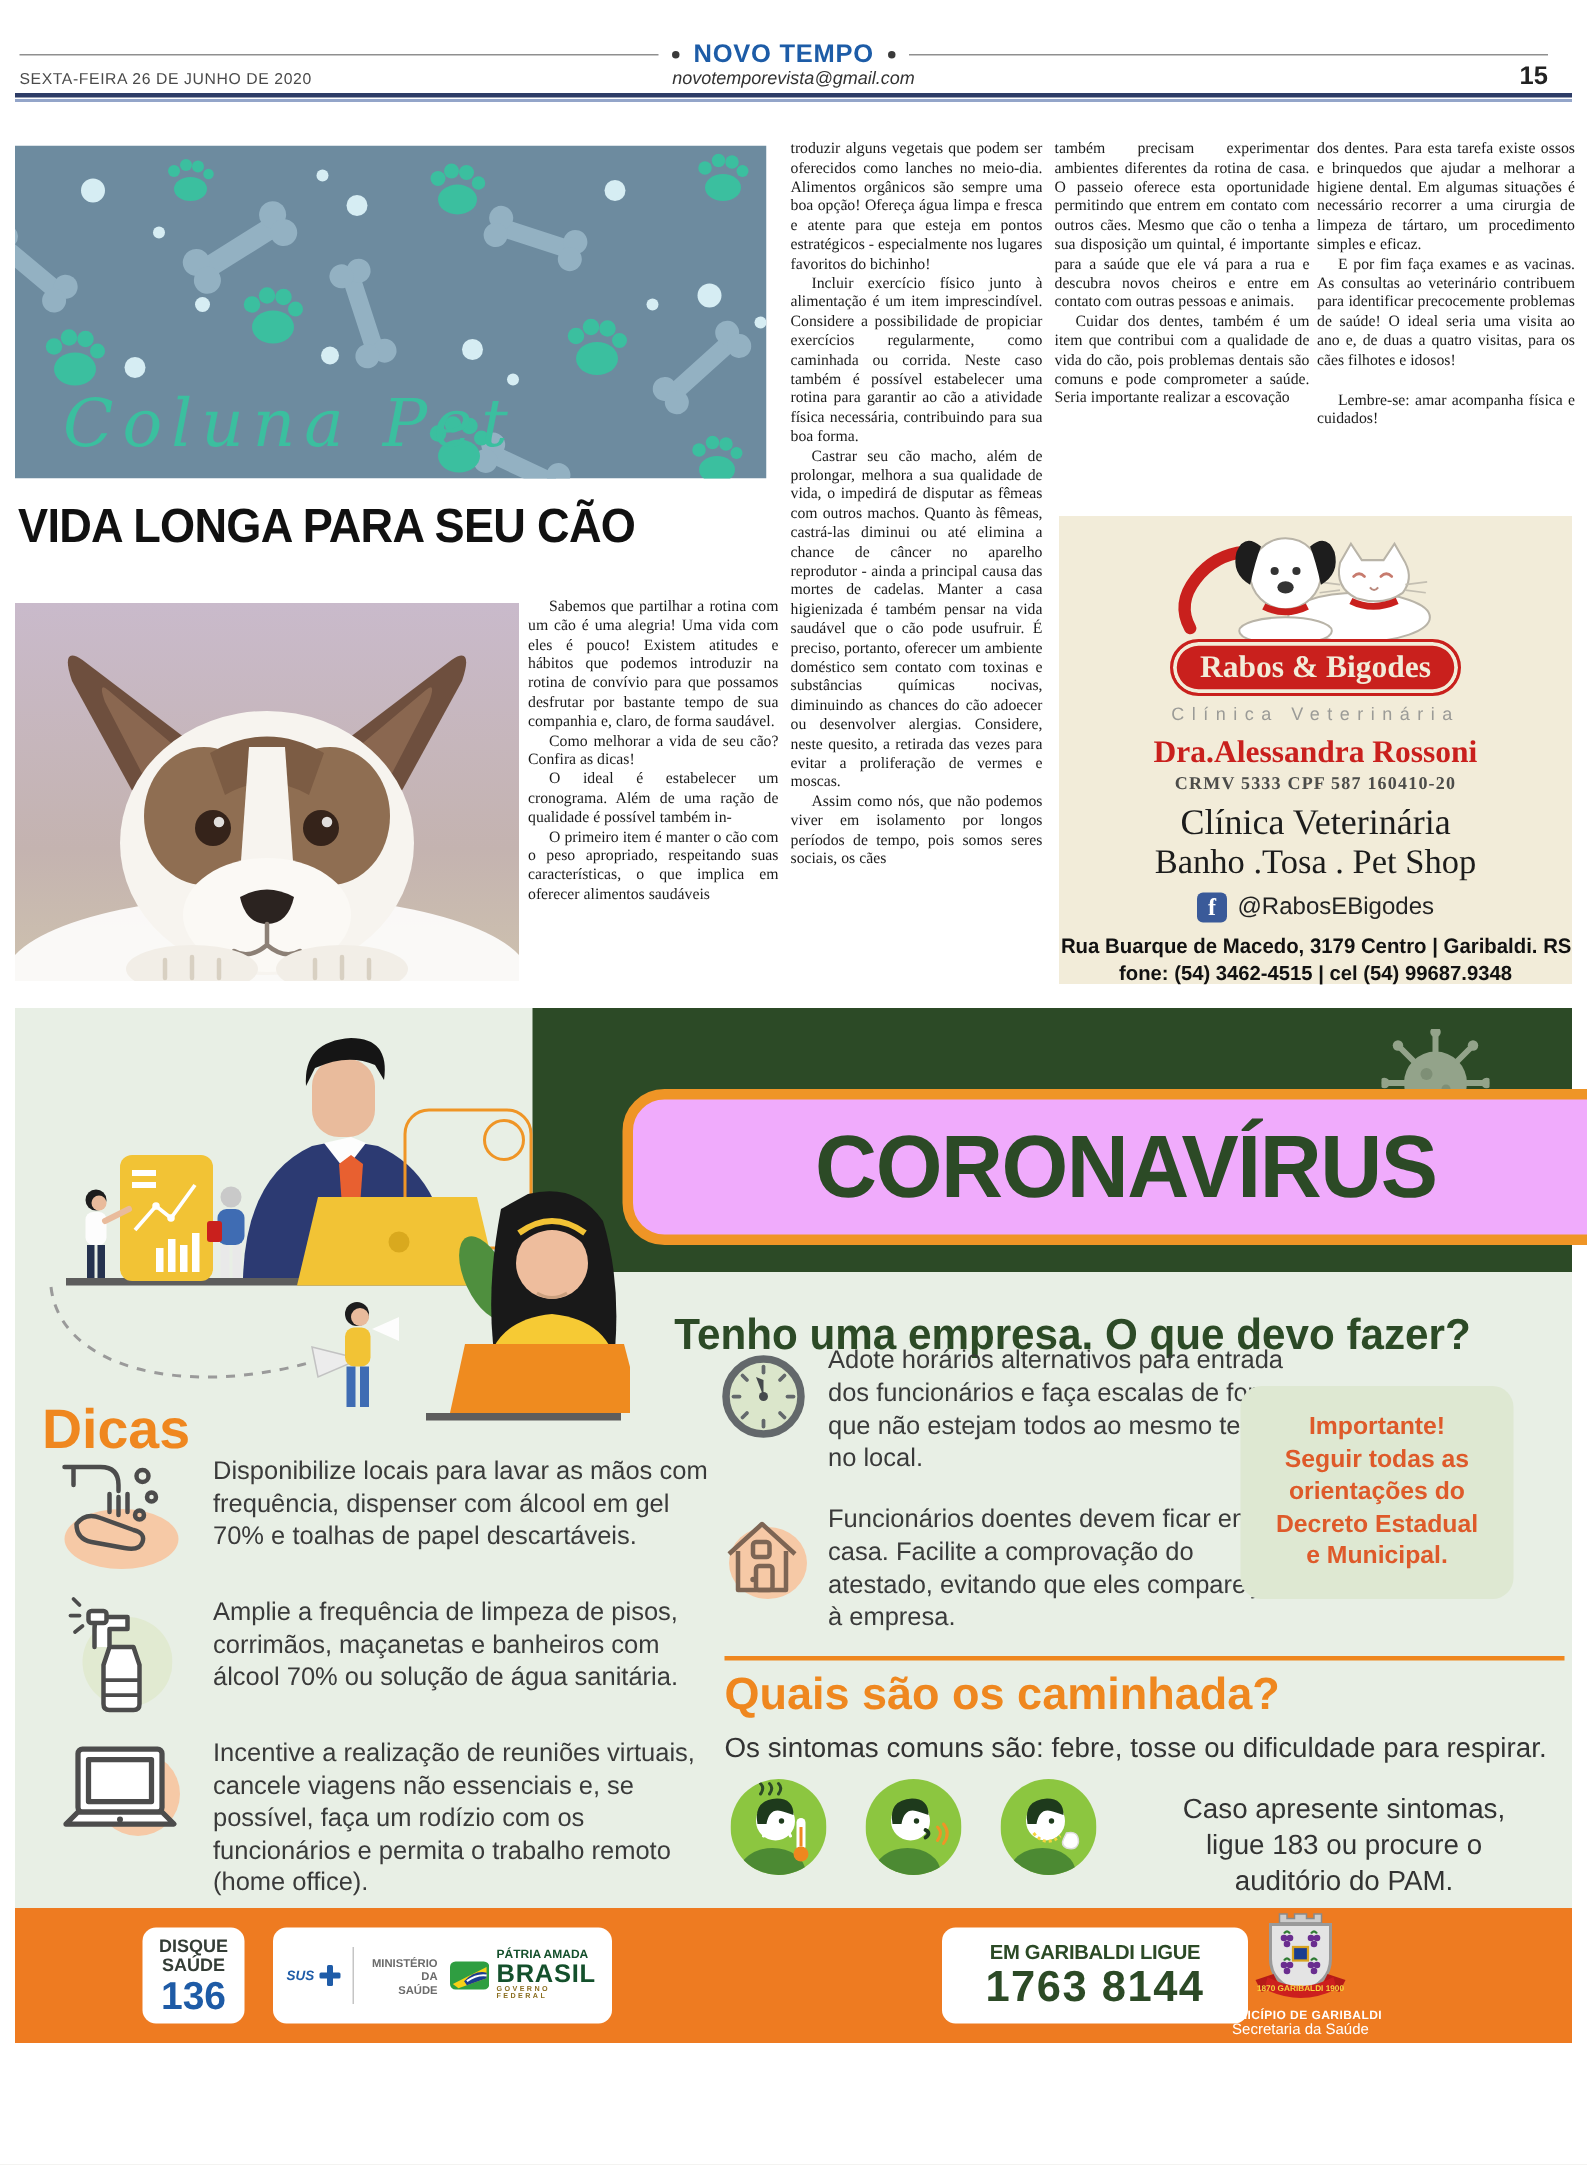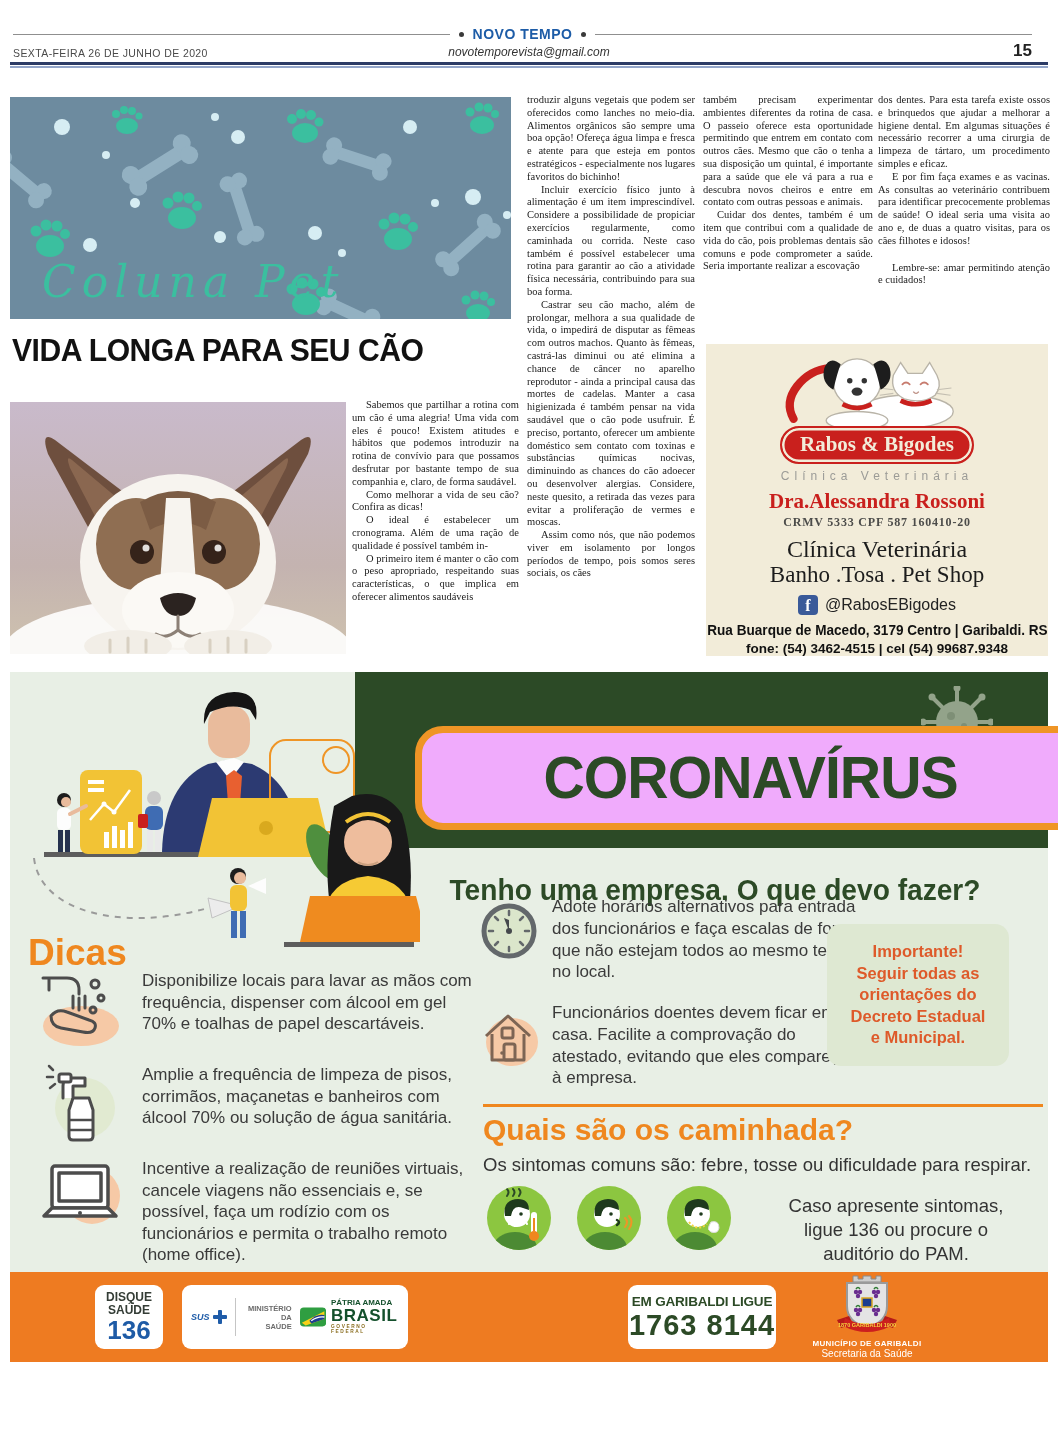--- a/index.html
+++ b/index.html
@@ -6,21 +6,21 @@
   html,body { background:#e9e9e7; }
   .page {
     position:relative; width:1058px; height:1443px; margin:0 auto;
     background:#ffffff; overflow:hidden;
     font-family:"Liberation Sans", sans-serif; color:#1c1c1c;
   }
   
   .masthead-row { position:absolute; left:13px; right:26px; top:26px; display:flex; align-items:center; gap:9px; }
   .masthead-rule { flex:1; height:1px; background:#8f8f8f; }
   .masthead-dot { width:5px; height:5px; border-radius:50%; background:#3a3a3a; }
-  .masthead-title { color:#1d5ca7; font-weight:bold; font-size:14px; letter-spacing:.5px; }
+  .masthead-title { color:#1d5ca7; font-weight:bold; font-size:17px; letter-spacing:.5px; }
   .hdr-date { position:absolute; left:13px; top:47px; font-size:10.5px; color:#4a4a4a; letter-spacing:.4px; }
   .hdr-email { position:absolute; left:0; right:0; top:45px; text-align:center; font-style:italic; font-size:12px; color:#333; }
   .hdr-page { position:absolute; right:26px; top:41px; font-size:17px; font-weight:bold; color:#222; }
   .double-rule { position:absolute; left:10px; right:10px; top:62px; }
   .double-rule .r1 { height:3px; background:#2d3c66; }
   .double-rule .r2 { height:2px; background:#93a5c9; margin-top:1px; }
 
   
   .pet-banner { position:absolute; left:10px; top:97px; width:501px; height:222px; }
   .headline {
@@ -106,21 +106,21 @@
   .sus-cross { position:relative; width:14px; height:14px; }
   .sus-cross::before { content:""; position:absolute; left:5px; top:0; width:4px; height:14px; background:#1f5ca8; border-radius:1px;}
   .sus-cross::after  { content:""; position:absolute; left:0; top:5px; width:14px; height:4px; background:#1f5ca8; border-radius:1px;}
   .fbox-divider { width:1px; height:38px; background:#c5c5c5; }
   .ministerio { font-size:7.5px; font-weight:bold; color:#6b6b6b; text-align:right; line-height:1.2; }
   .brasil-block { display:flex; align-items:center; gap:5px; }
   .brasil-texts { display:flex; flex-direction:column; line-height:1; }
   .patria { font-size:8px; font-weight:800; color:#14502c; }
   .brasil { font-size:17px; font-weight:800; color:#14502c; letter-spacing:.5px; }
   .governo { font-size:4.8px; font-weight:bold; letter-spacing:1.6px; color:#8a6d1f; margin-top:1px; }
-  .fbox3 { left:618px; top:13px; width:148px; height:64px; }
+  .fbox3 { left:618px; top:13px; width:204px; height:64px; }
   .ligue-label { font-size:13.5px; font-weight:800; color:#2c4a26; letter-spacing:-.2px; }
   .ligue-number { font-size:29px; font-weight:800; color:#2c4a26; letter-spacing:1px; line-height:1; margin-top:2px; }
   .crest-wrap { position:absolute; left:782px; top:2px; width:150px; display:flex; flex-direction:column; align-items:center;justify-content:center; }
   .crest-line1 { font-size:8px; font-weight:bold; color:#fff; letter-spacing:.3px; margin-top:1px; }
   .crest-line2 { font-size:10px; color:#fff; }
 </style>
 </head>
 <body>
 
 <div class="page">
@@ -323,21 +323,21 @@
     <p>Castrar seu cão macho, além de prolongar, melhora a sua qualidade de vida, o impedirá de disputar as fêmeas com outros machos. Quanto às fêmeas, castrá-las diminui ou até elimina a chance de câncer no aparelho reprodutor - ainda a principal causa das mortes de cadelas. Manter a casa higienizada é também pensar na vida saudável que o cão pode usufruir. É preciso, portanto, oferecer um ambiente doméstico sem contato com toxinas e substâncias químicas nocivas, diminuindo as chances do cão adoecer ou desenvolver alergias. Considere, neste quesito, a retirada das vezes para evitar a proliferação de vermes e moscas.</p>
     <p>Assim como nós, que não podemos viver em isolamento por longos períodos de tempo, pois somos seres sociais, os cães</p>
   </div>
   <div class="newscol col3">
     <p class="cont">também precisam experimentar ambientes diferentes da rotina de casa. O passeio oferece esta oportunidade permitindo que entrem em contato com outros cães. Mesmo que cão o tenha a sua disposição um quintal, é importante para a saúde que ele vá para a rua e descubra novos cheiros e entre em contato com outras pessoas e animais.</p>
     <p>Cuidar dos dentes, também é um item que contribui com a qualidade de vida do cão, pois problemas dentais são comuns e pode comprometer a saúde. Seria importante realizar a escovação</p>
   </div>
   <div class="newscol col4">
     <p class="cont">dos dentes. Para esta tarefa existe ossos e brinquedos que ajudar a melhorar a higiene dental. Em algumas situações é necessário recorrer a uma cirurgia de limpeza de tártaro, um procedimento simples e eficaz.</p>
     <p>E por fim faça exames e as vacinas. As consultas ao veterinário contribuem para identificar precocemente problemas de saúde! O ideal seria uma visita ao ano e, de duas a quatro visitas, para os cães filhotes e idosos!</p>
-    <p class="signoff">Lembre-se: amar permitindo atenção e cuidados!</p>
+    <p class="signoff">Lembre-se: amar acompanha física e cuidados!</p>
   </div>
 
   <div class="ad">
     <svg class="ad-art" viewBox="0 0 220 92">
 
       <path d="M18,78 Q8,60 22,42 Q36,24 58,22" stroke="#c9201d" stroke-width="9" fill="none" stroke-linecap="round"></path>
 
       <ellipse cx="142" cy="70" rx="52" ry="18" fill="#fff" stroke="#b9b4a8" stroke-width="1.5"></ellipse>
 
       <g>
@@ -657,21 +657,21 @@
           <circle cx="30" cy="28" r="13" fill="#fff"></circle>
           <path d="M18,30 Q15,14 31,13 Q42,13 42,24 L36,22 Q26,18 24,30 Z" fill="#1e3a1c"></path>
           <circle cx="34" cy="28" r="1.8" fill="#1e3a1c"></circle>
           <path d="M22,36 Q30,46 40,38" stroke="#f6d43e" stroke-width="2" stroke-dasharray="2 2" fill="none"></path>
           <path d="M44,36 q8,-2 8,6 q-1,6 -8,4 q-4,-2 -2,-6 Z" fill="#fff" stroke="#dcdcdc" stroke-width="1"></path>
         </g>
       </svg>
     </div>
 
     <div class="symptoms-cta preline">Caso apresente sintomas,
-ligue 136 ou procure o
+ligue 183 ou procure o
 auditório do PAM.</div>
 
     <div class="orange-bar">
       <div class="fbox fbox1">
         <div class="disque-label preline">DISQUE
 SAÚDE</div>
         <div class="disque-number">136</div>
       </div>
       <div class="fbox fbox2">
         <div class="sus-block">

